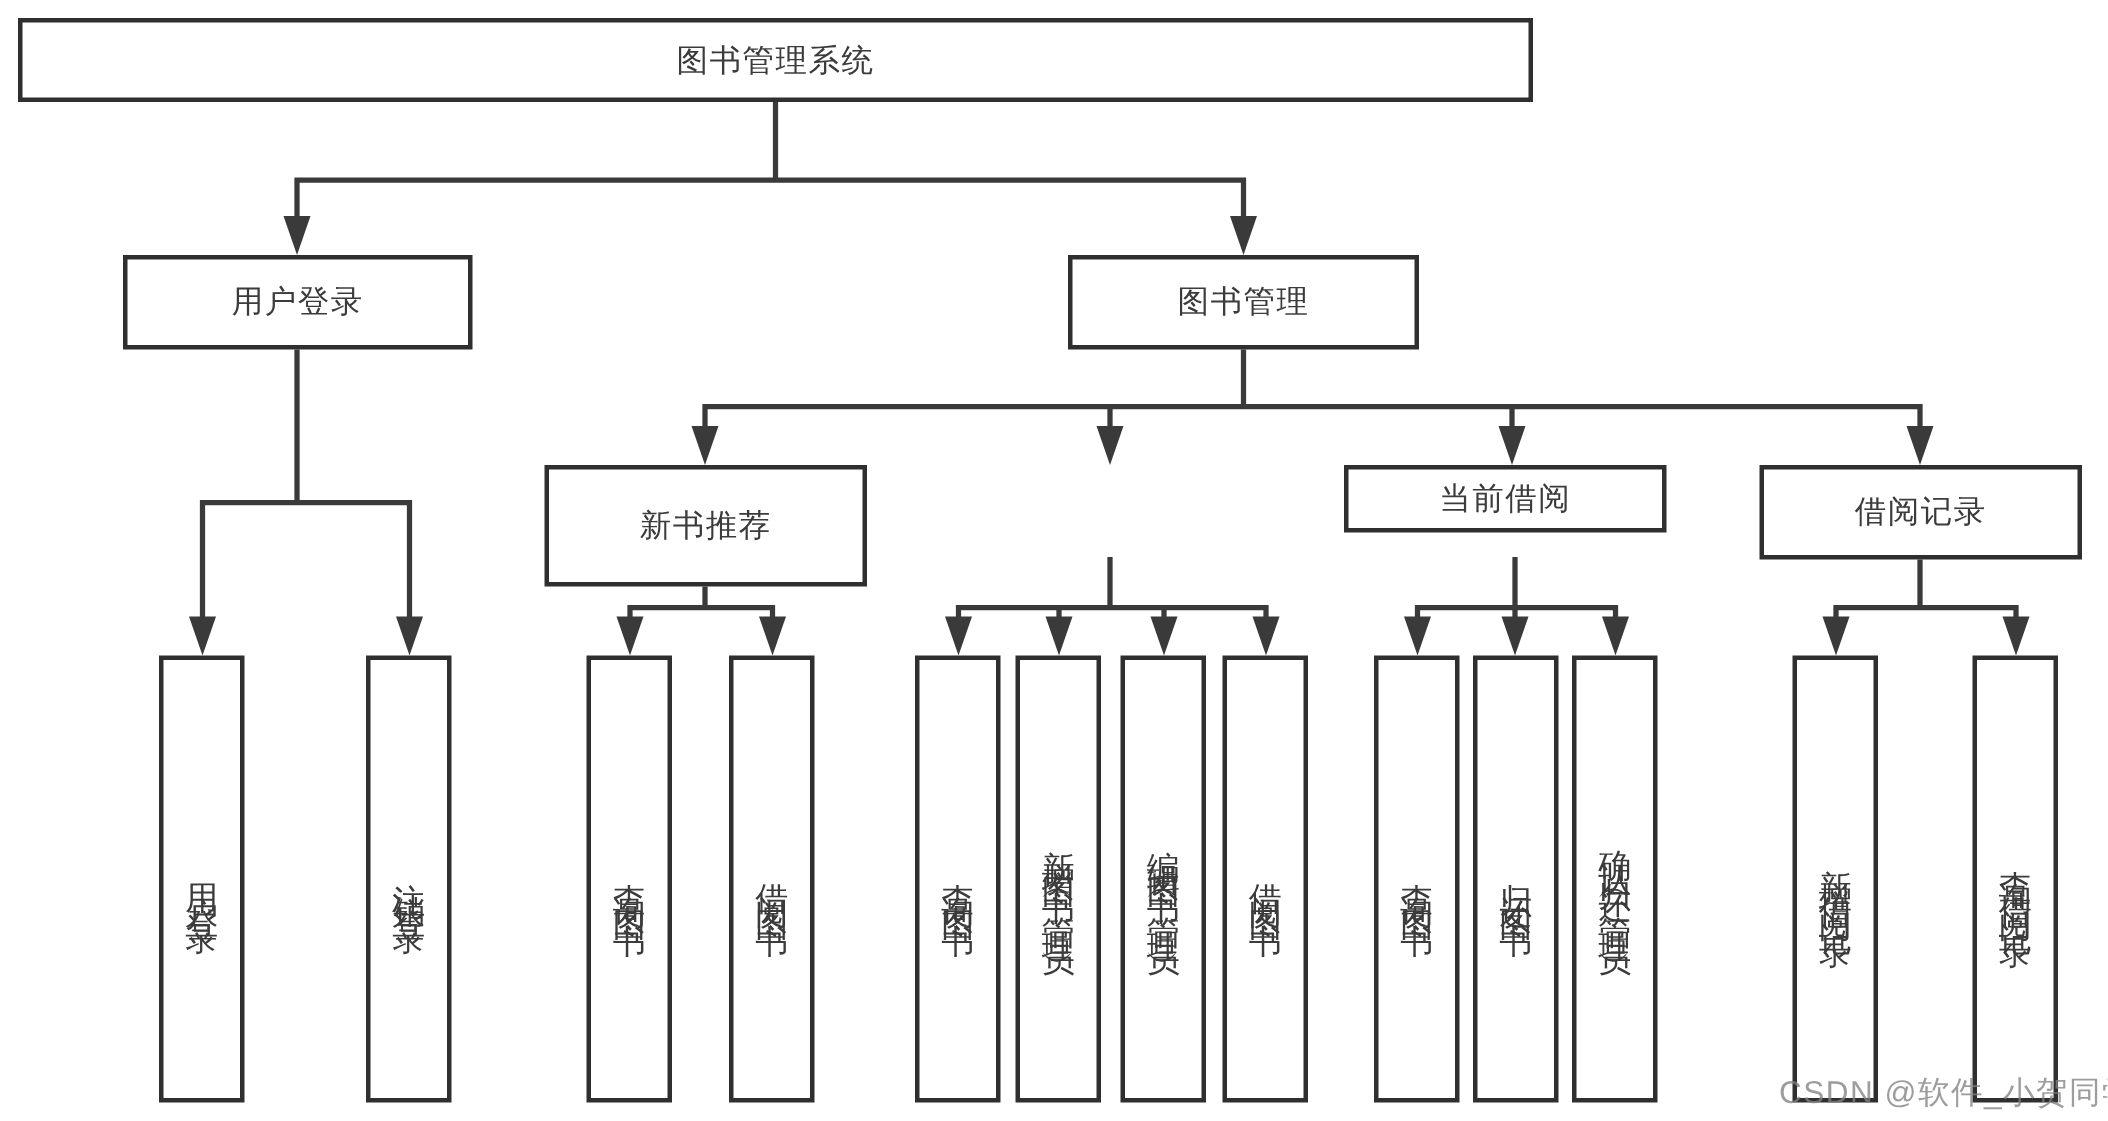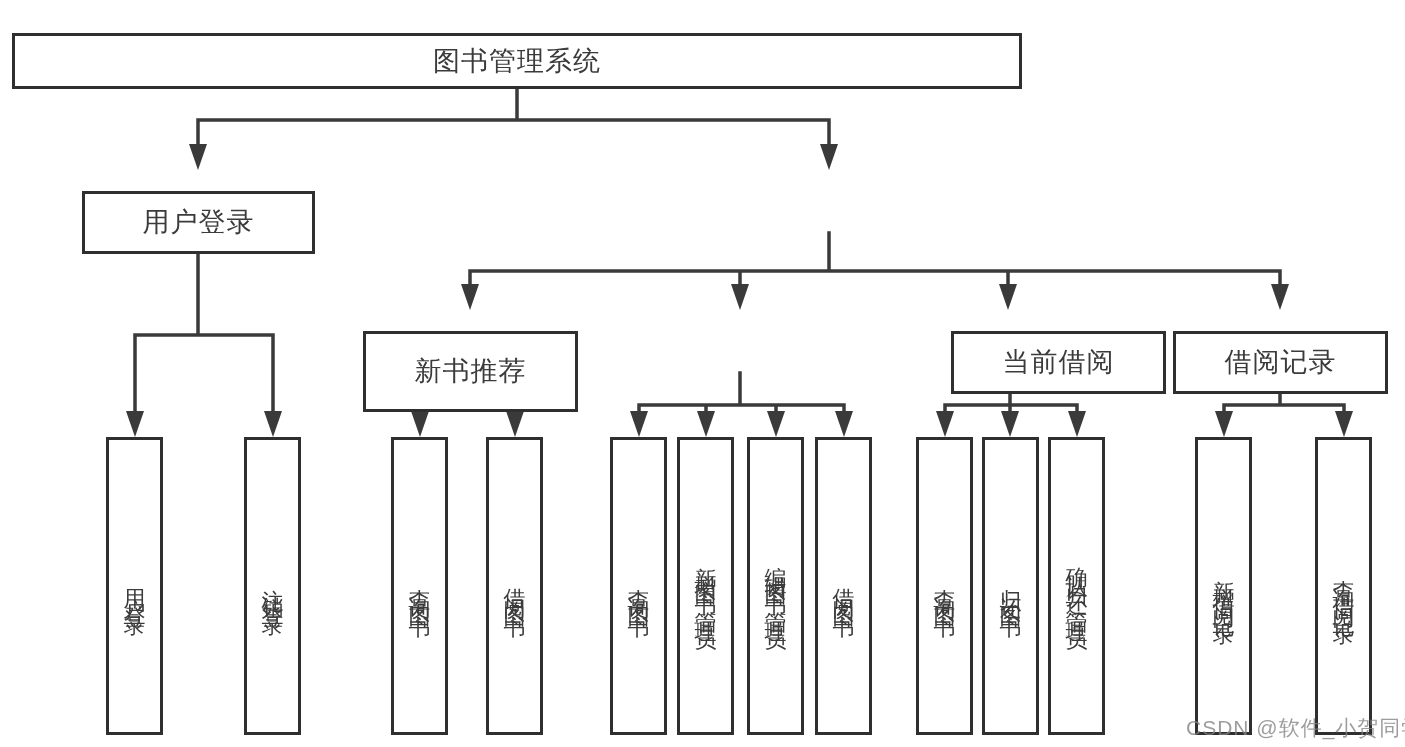--- a/index.html
+++ b/index.html
@@ -33,24 +33,23 @@
     box-sizing: border-box;
     background: #ffffff;
     border: 3px solid #2f2f2f;
     color: #3b3b3b;
     display: flex;
     align-items: center;
     justify-content: center;
     text-align: center;
   }
   .node.h {
-    font-size: 27px;
+    font-size: 21px;
     letter-spacing: 1px;
     line-height: 1;
-    margin-top: 21px;
   }
   .node.v {
     writing-mode: vertical-rl;
     text-orientation: mixed;
     font-size: 22px;
     letter-spacing: 9px;
     line-height: 1;
     padding-top: 6px;
   }
   .watermark {
@@ -109,25 +108,26 @@
       <path d="M1280 373 V405 M1224 405 H1344 M1224 405 V411 M1344 405 V411"></path>
       <polygon points="1224,437 1215,411 1233,411"></polygon>
       <polygon points="1344,437 1335,411 1353,411"></polygon>
     </g>
   </svg>
 
   <div class="node h" style="left:12px; top:12px; width:1010px; height:56px">图书管理系统</div>
 
   <div class="node h" style="left:82px; top:170px; width:233px; height:63px">用户登录</div>
 
+  <div class="node h" style="left:712px; top:170px; width:234px; height:63px">图书管理</div>
 
   <div class="node h" style="left:363px; top:310px; width:215px; height:81px">新书推荐</div>
 
 
-  <div class="node h" style="left:951px; top:310px; width:215px; height:63px">当前借阅</div>
+  <div class="node h" style="left:896px; top:310px; width:215px; height:45px">当前借阅</div>
 
   <div class="node h" style="left:1173px; top:310px; width:215px; height:63px">借阅记录</div>
 
   <div class="node v" style="left:106px; top:437px; width:57px; height:298px">用户登录</div>
 
   <div class="node v" style="left:244px; top:437px; width:57px; height:298px">注销登录</div>
 
   <div class="node v" style="left:391px; top:437px; width:57px; height:298px">查询图书</div>
 
   <div class="node v" style="left:486px; top:437px; width:57px; height:298px">借阅图书</div>

